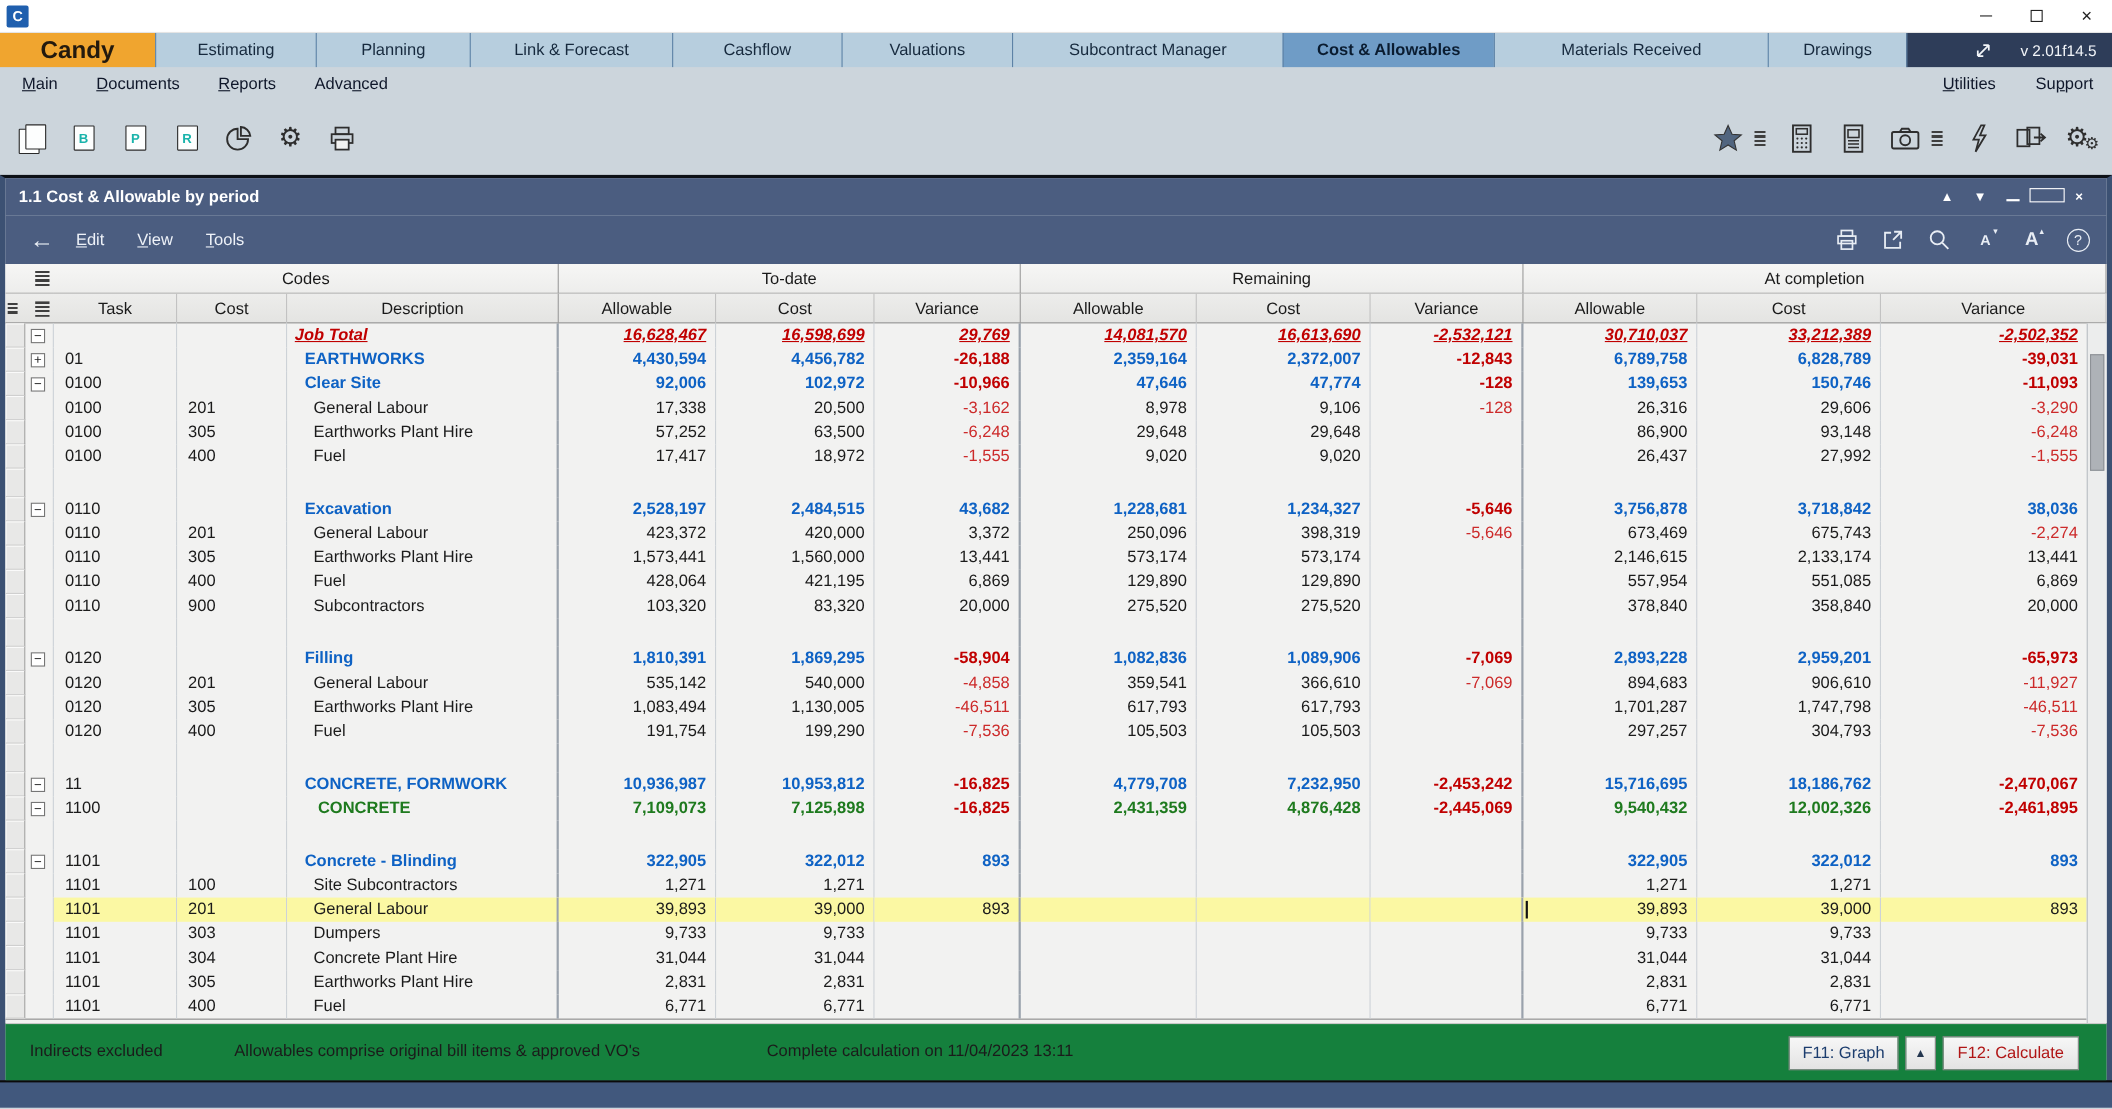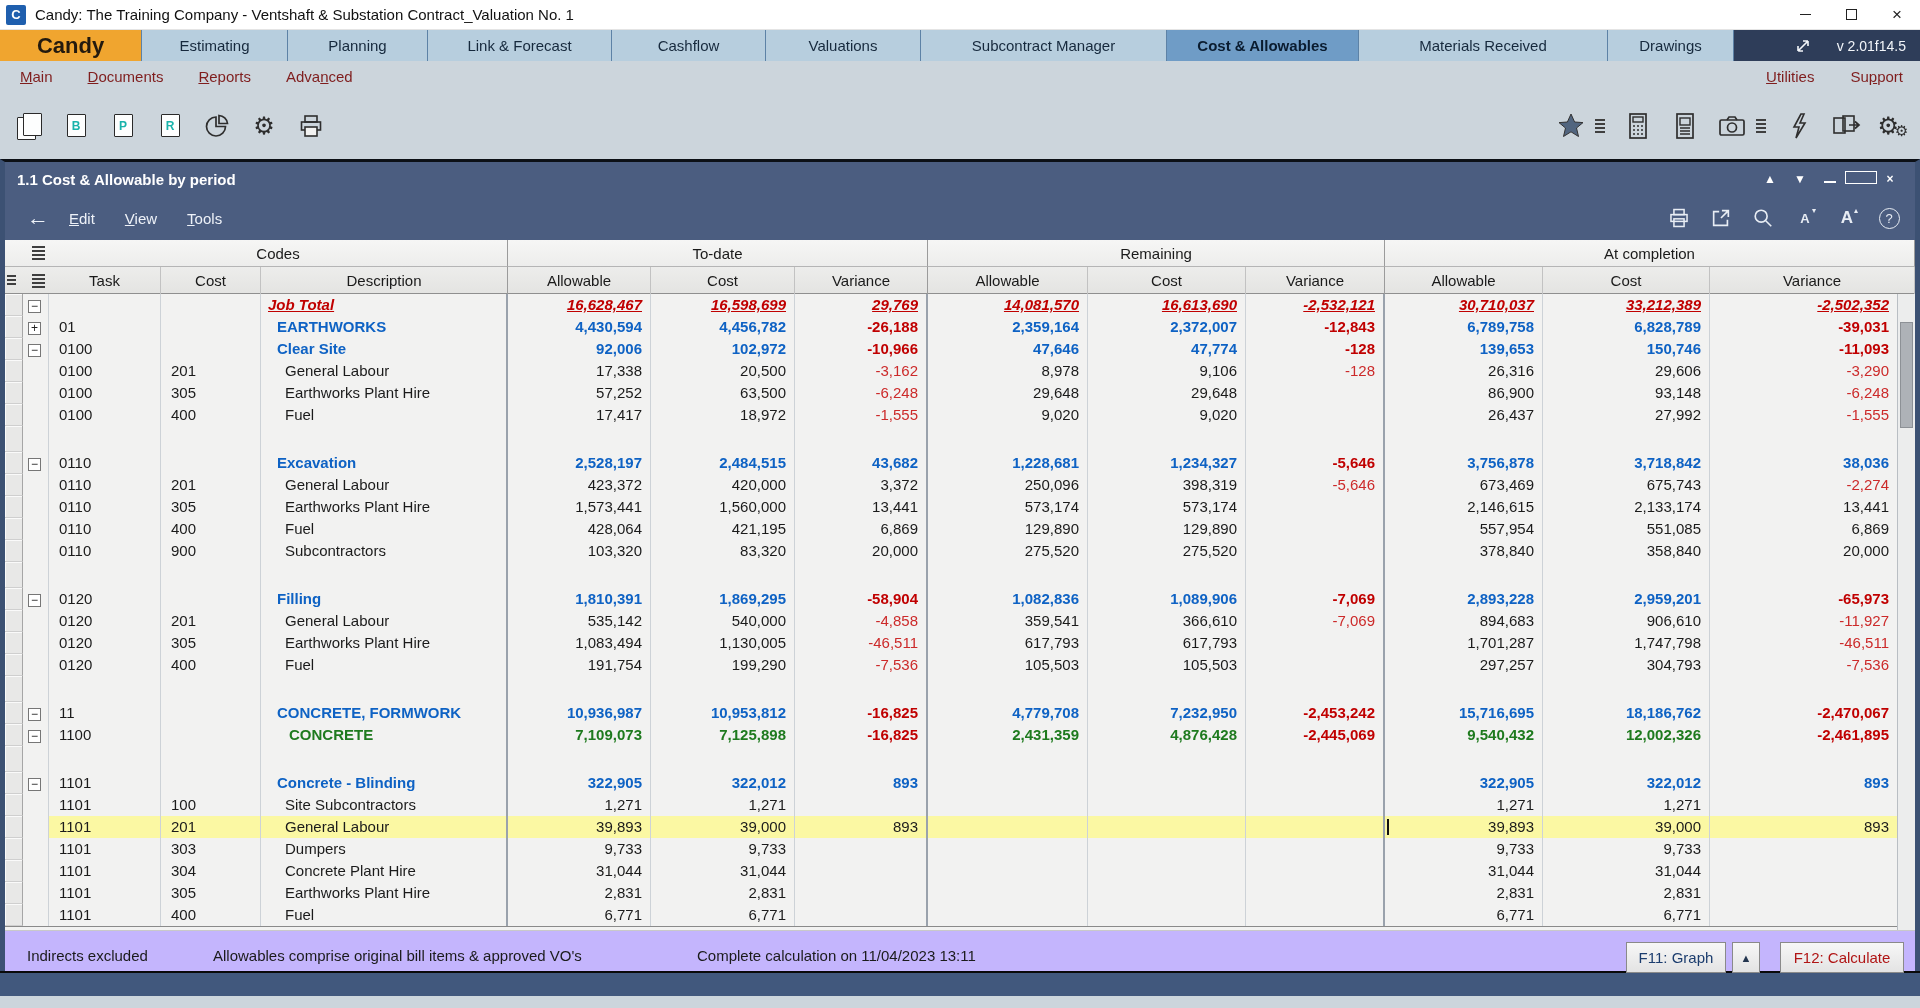--- a/index.html
+++ b/index.html
@@ -16,21 +16,21 @@
   .tabbar{height:31px;display:flex;background:#b7cede;}
   .brandtab{width:141px;background:#f0a52f;color:#231a0e;font-weight:bold;font-size:22px;
     display:flex;align-items:center;justify-content:center;}
   .tab{display:flex;align-items:center;justify-content:center;font-size:15px;color:#16293d;
     border-left:1px solid #5d82a6;box-sizing:border-box;}
   .tab.sel{background:#6f9cc6;color:#0a1c30;font-weight:bold;}
   .verblock{flex:1;background:#2e3d59;color:#f2f5f9;display:flex;align-items:center;justify-content:flex-end;
     font-size:14px;border-left:1px solid #5d82a6;}
   .verblock .arr{margin-right:26px;}
   .verblock .vtext{margin-right:14px;}
-  .menubar{height:31px;display:flex;align-items:center;font-size:15px;color:#7f1d1d;padding-left:20px;}
+  .menubar{height:31px;display:flex;align-items:center;font-size:15px;color:#0f172a;padding-left:20px;}
   .mitem{margin-right:35px;}
   .mright{margin-left:auto;display:flex;padding-right:17px;}
   .mright .mitem{margin-right:0;margin-left:36px;}
   .u{text-decoration:underline;}
   .toolbar{height:67px;display:flex;align-items:center;padding:0 10px 0 12px;}
   .tbtn{width:34px;height:34px;display:flex;align-items:center;justify-content:center;margin-right:13px;}
   .tbtn:last-child{margin-right:0;}
   .tright{margin-left:auto;display:flex;align-items:center;}
   .minidoc{width:17px;height:21px;background:#fdfefe;border:1.6px solid #2a2a2a;border-radius:1px;
     display:flex;align-items:center;justify-content:center;font-size:12px;font-weight:bold;color:#19b3ab;position:relative;}
@@ -87,37 +87,36 @@
   .vblue{color:#0e62c4;font-weight:bold;}
   .vgreen{color:#1e7a1e;font-weight:bold;}
   .vnegb{color:#c00000;font-weight:bold;}
   .vneg{color:#cc2a2a;}
   .hl .cell:not(.c1):not(.c2){background:#fbf8a3;}
   .expbox{display:inline-block;width:13px;height:13px;border:1px solid #767676;background:#fff;color:#222;
     font-size:12px;line-height:11px;text-align:center;margin:4px 0 0 5px;box-sizing:border-box;}
   .caret{position:absolute;left:2px;top:3px;width:1.5px;height:16px;background:#111;}
   .vscroll{position:absolute;top:54px;right:0;bottom:0;width:18px;background:#eceded;border-left:1px solid #b9bec3;box-sizing:border-box;}
   .vthumb{position:absolute;left:2px;right:2px;top:28px;height:106px;background:#aeb2b7;border:1px solid #8d9196;box-sizing:border-box;}
-  .statusbar{height:41px;background:#c4b5fd;position:relative;font-size:15px;color:#1b1b1b;border-top:1px solid #c9c9c9;box-sizing:border-box;}
+  .statusbar{height:52px;background:#15803d;position:relative;font-size:15px;color:#1b1b1b;border-top:1px solid #c9c9c9;box-sizing:border-box;}
   .sbtext{position:absolute;top:16px;}
   .sb1{left:22px;}.sb2{left:196px;margin-left:12px;}.sb3{left:692px;}
   .sbbtn{position:absolute;top:11px;height:31px;border:1px solid #8a8a8a;background:linear-gradient(#f7f7f7,#e3e3e3);
     display:flex;align-items:center;justify-content:center;font-size:15px;box-sizing:border-box;}
   .btn-graph{right:189px;width:100px;color:#1c3d6e;}
   .btn-up{right:155px;width:28px;color:#24364f;font-size:11px;}
-  .btn-calc{right:11px;width:124px;color:#b01515;}
+  .btn-calc{right:25px;width:124px;color:#b01515;}
   .bottomstrip{height:23px;background:#41587d;border-top:2px solid #0a0a0a;}
   svg{display:block;}
 </style>
 </head>
 <body>
 
 <div class="titlebar">
   <div class="applogo">C</div>
-  <div class="apptitle">Candy: The Training Company - Ventshaft &amp; Substation Contract_Valuation No. 1</div>
   <div class="wctl">
     <div class="wbtn">
         <span class="min-glyph"></span>
       </div>
     <div class="wbtn">
         <span class="res-glyph"></span>
       </div>
     <div class="wbtn">
         <span class="x-glyph">×</span>
       </div>

